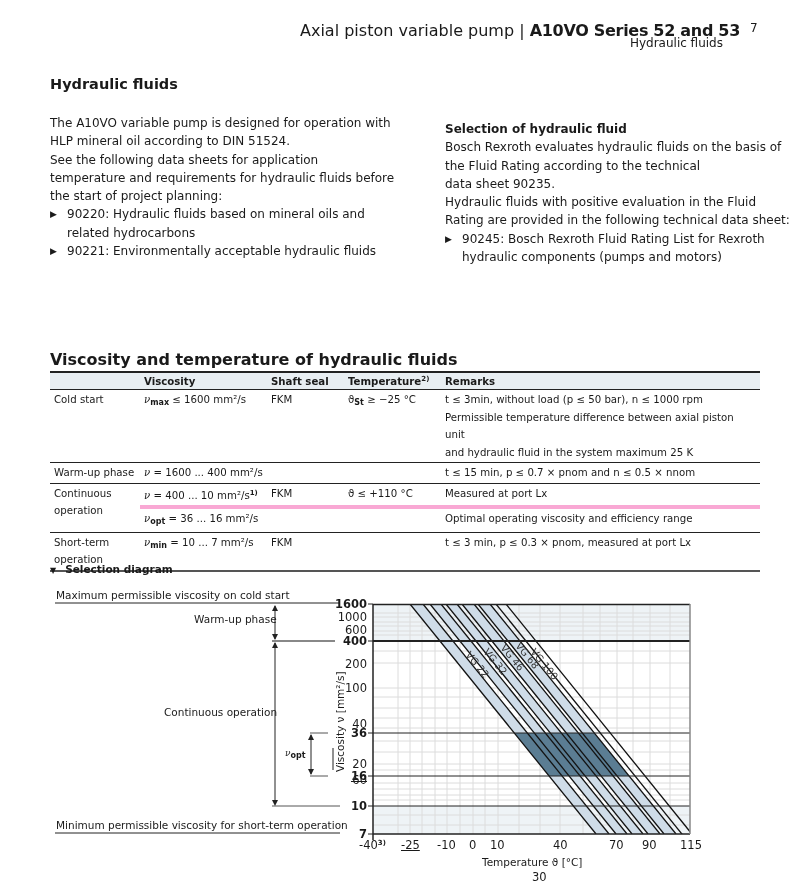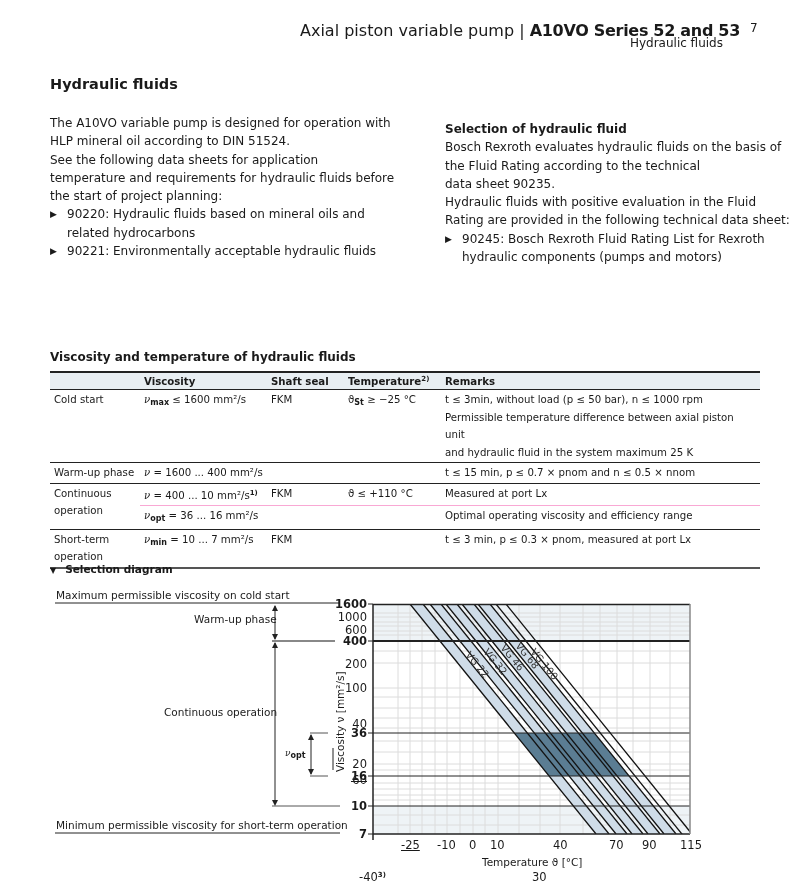--- a/index.html
+++ b/index.html
@@ -15,27 +15,27 @@
   .col-left { left: 50px; top: 114px; width: 345px; }
   .col-right { left: 413px; top: 120px; width: 345px; margin-left: 32px; }
   .col p { margin: 0; }
   .sub { font-weight: bold; }
   .bullet { display: flex; }
   .bullet .tri { width: 17px; flex: none; font-size: 9px; line-height: 18.3px; }
   .gap { height: 18px; }
   .nu { font-family: "DejaVu Serif", serif; font-style: italic; }
   sub.s { font-size: 8px; font-weight: bold; vertical-align: -2px; }
 
-  .tbl-title { left: 50px; top: 350px; font-size: 12px; font-weight: bold; }
+  .tbl-title { left: 50px; top: 350px; font-size: 16px; font-weight: bold; }
   table.vt { position: absolute; left: 50px; top: 371px; width: 710px; border-collapse: collapse; font-size: 10.2px; }
   table.vt th { background: #e8eef2; text-align: left; font-weight: bold; padding: 2px 4px; height: 17px; border-top: 2px solid #222; border-bottom: 1px solid #222; }
   table.vt td { padding: 1px 4px; vertical-align: top; line-height: 17.5px; }
   table.vt tr.rb td { border-bottom: 1px solid #222; }
   table.vt tr.last td { border-bottom: 2px solid #555; }
-  table.vt td.sb { border-bottom: 1px solid #f9a8d4; }
+  table.vt td.sb { border-bottom: 4px solid #f9a8d4; }
   sup.fn { font-size: 7px; vertical-align: 4px; font-weight: bold; }
 
   .sel-title { left: 50px; top: 563px; font-size: 10.5px; font-weight: bold; }
   .sel-title .tri { font-size: 8px; margin-right: 9px; }
   .diag-label { font-size: 10.5px; white-space: nowrap; }
   svg.chart { position: absolute; left: 0; top: 0; }
   .ytick { font-size: 11.5px; text-align: right; width: 60px; }
   .ytick.bold { font-weight: bold; }
   .xtick { font-size: 11.5px; }
   .ylabel { font-size: 10.5px; transform: rotate(-90deg); transform-origin: left top; white-space: nowrap; }
@@ -300,21 +300,21 @@
 <div class="abs ytick" style="left:307px; top:741px;margin-top:32px;">60</div>
 <div class="abs ytick" style="left:307px; top:717px;">40</div>
 <div class="abs ytick bold" style="left:307px; top:726px;">36</div>
 <div class="abs ytick" style="left:307px; top:757px;">20</div>
 <div class="abs ytick bold" style="left:307px; top:769px;text-decoration:underline;">16</div>
 <div class="abs ytick bold" style="left:307px; top:799px;">10</div>
 <div class="abs ytick bold" style="left:307px; top:827px;">7</div>
 
 <div class="abs ylabel" style="left:334px; top:772px;">Viscosity ν [mm²/s]</div>
 
-<div class="abs xtick" style="left:359px; top:838px;margin-top:32px;"><span>-40</span><sup class="fn">3)</sup></div>
+<div class="abs xtick" style="left:359px; top:838px;"><span>-40</span><sup class="fn">3)</sup></div>
 <div class="abs xtick" style="left:401px; top:838px;text-decoration:underline;">-25</div>
 <div class="abs xtick" style="left:437px; top:838px;">-10</div>
 <div class="abs xtick" style="left:469px; top:838px;">0</div>
 <div class="abs xtick" style="left:490px; top:838px;">10</div>
 <div class="abs xtick" style="left:532px; top:838px;margin-top:32px;">30</div>
 <div class="abs xtick" style="left:553px; top:838px;">40</div>
 <div class="abs xtick" style="left:575px; top:868px;margin-top:48px;">50</div>
 <div class="abs xtick" style="left:609px; top:838px;">70</div>
 <div class="abs xtick" style="left:642px; top:838px;">90</div>
 <div class="abs xtick" style="left:680px; top:838px;">115</div>

